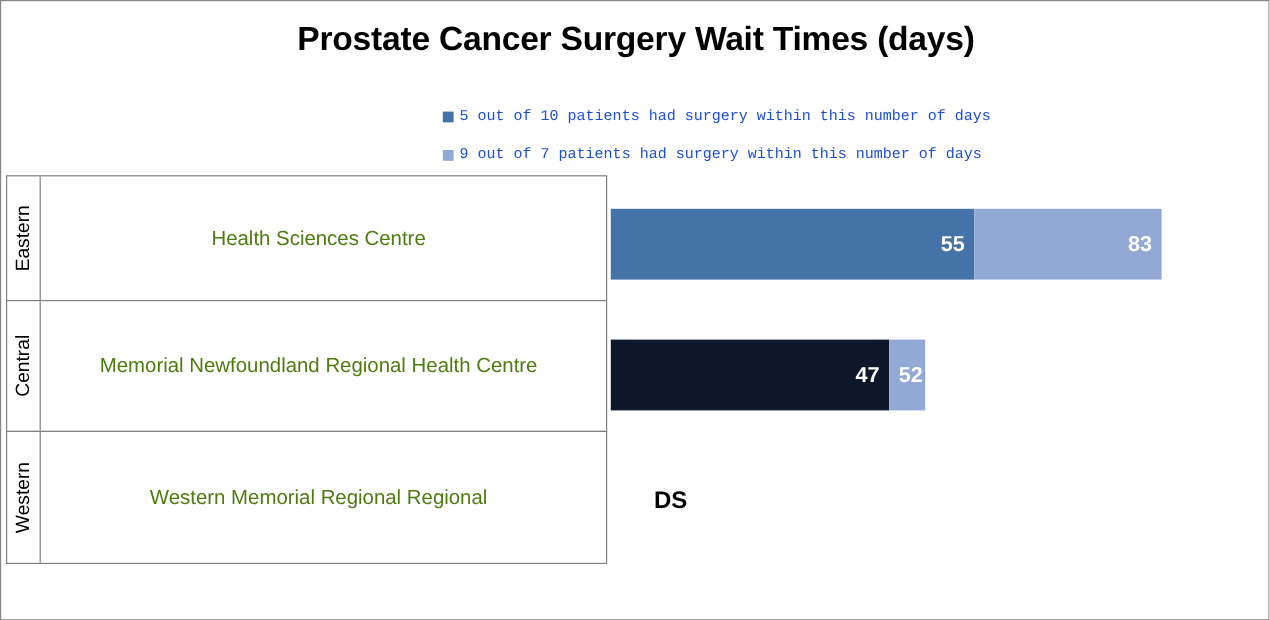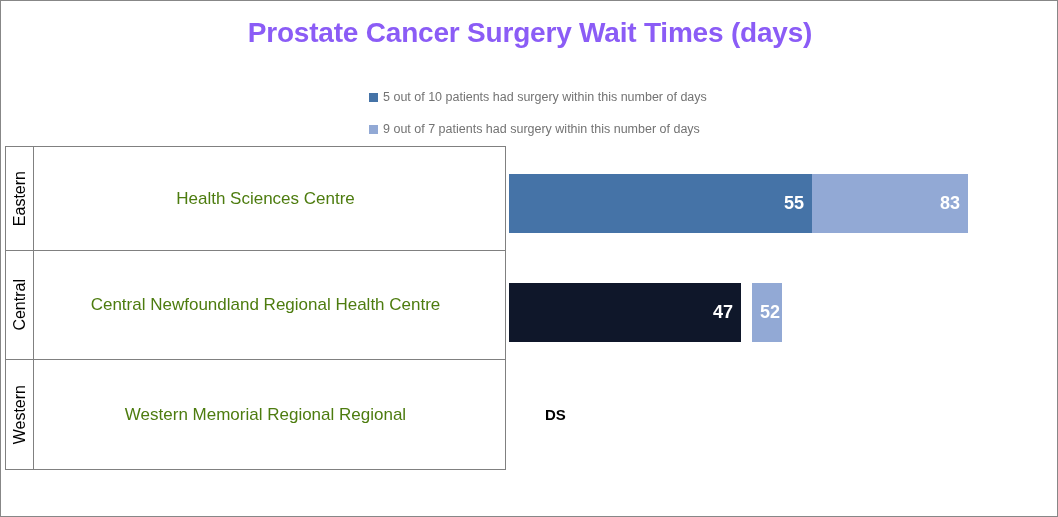--- a/index.html
+++ b/index.html
@@ -16,21 +16,21 @@
   }
 
   
   #chart-title{
     position:absolute;
     left:0; top:16px;
     width:1058px;
     text-align:center;
     font-size:28px;
     font-weight:bold;
-    color:#8b5cf6;
+    color:#000000;
     letter-spacing:-0.2px;
     font-family:"Liberation Sans",sans-serif;
     white-space:nowrap;
   }
 
   
   #legend{
     position:absolute;
     left:368px; top:86px;
     width:420px;
@@ -41,23 +41,23 @@
     height:20px;
     margin-bottom:12px;
   }
   .legend-swatch{
     width:9px;height:9px;
     flex:0 0 9px;
     margin-right:5px;
   }
   .legend-label{
     font-size:12.5px;
-    color:#737373;
-    white-space:nowrap;
-    font-family:Liberation Sans, sans-serif;
+    color:#1d4ed8;
+    white-space:nowrap;
+    font-family:Liberation Mono, monospace;
   }
 
   
   #plot{
     position:absolute;
     left:4px; top:145px;
     width:1050px;
     height:324px;
   }
 
@@ -136,21 +136,21 @@
     font-size:18px;
     font-weight:bold;
     color:#ffffff;
     padding-right:8px;
     font-family:"Liberation Sans",sans-serif;
     white-space:nowrap;
   }
   .bar-note{
     position:absolute;
     left:540px;
-    font-size:15px;
+    font-size:20px;
     font-weight:bold;
     color:#000000;
     font-family:"Liberation Sans",sans-serif;
   }
 </style>
 </head>
 <body>
 
 <div id="canvas">
 
@@ -181,21 +181,21 @@
         <div class="facility-cell">
           <span class="facility-text">Health Sciences Centre</span>
         </div>
       </div>
 
       <div class="cat-row" style="top:104px;height:110px;">
         <div class="region-cell">
           <span class="region-text">Central</span>
         </div>
         <div class="facility-cell">
-          <span class="facility-text">Central Newfoundland Regional Health Centre</span>
+          <span class="facility-text">Memorial Newfoundland Regional Health Centre</span>
         </div>
       </div>
 
       <div class="cat-row" style="top:213px;height:111px;">
         <div class="region-cell">
           <span class="region-text">Western</span>
         </div>
         <div class="facility-cell">
           <span class="facility-text">Western Memorial Regional Regional</span>
         </div>
@@ -211,21 +211,21 @@
         </div>
         <div class="bar-seg" style="width:156px;background:#92A9D5;padding-left:12px;">
           <span class="bar-val">83</span>
         </div>
       </div>
 
       <div class="bar-stack" style="top:137px;">
         <div class="bar-seg" style="width:232px;background:#0f172a;">
           <span class="bar-val">47</span>
         </div>
-        <div class="bar-seg" style="width:30px;background:#92A9D5;margin-left:11px;">
+        <div class="bar-seg" style="width:30px;background:#92A9D5;">
           <span class="bar-val" style="padding-right:2px;">52</span>
         </div>
       </div>
 
       <div class="bar-note" style="top:260px;">DS</div>
 
     </div>
 
   </div>
 

